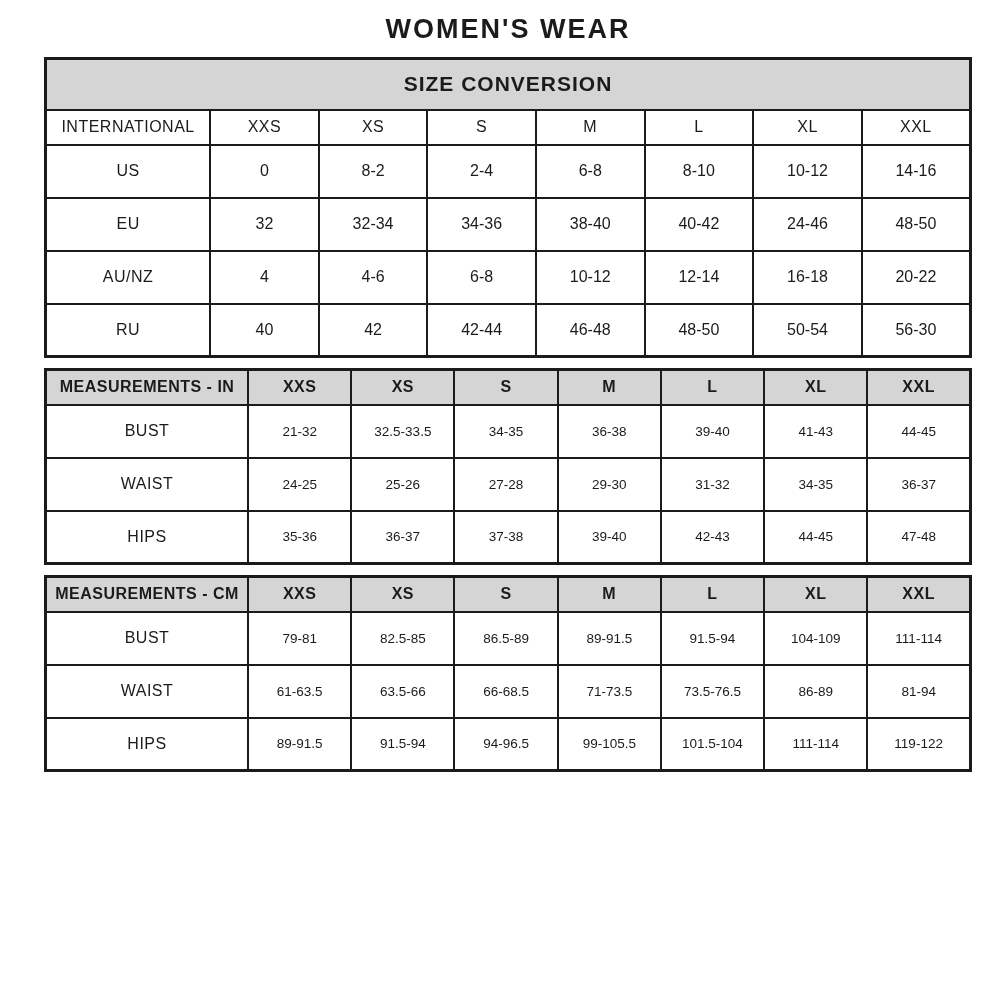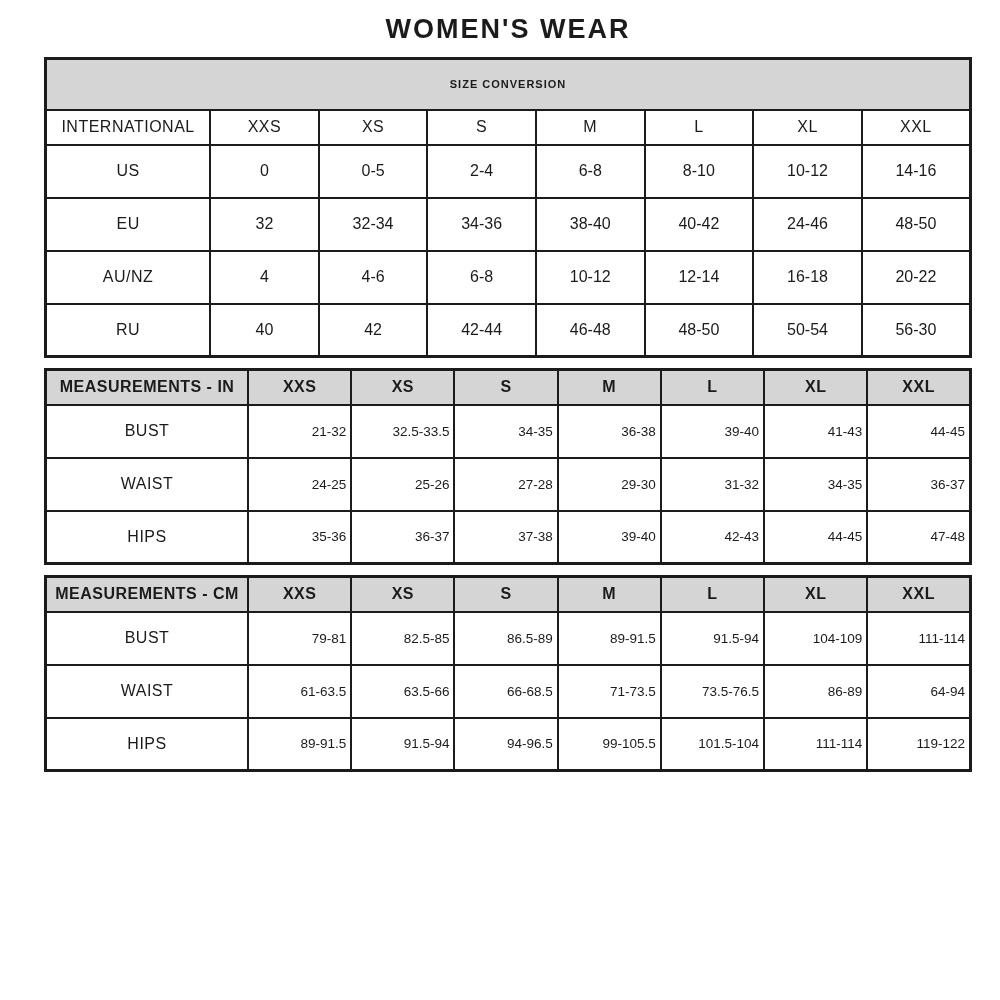--- a/index.html
+++ b/index.html
@@ -40,34 +40,34 @@
     vertical-align:middle;
     padding:2px 4px;
     overflow:hidden;
     white-space:nowrap;
   }
 
   
   td.banner{
     background:var(--header-bg);
     font-weight:700;
-    font-size:11px;
+    font-size:21px;
     letter-spacing:1px;
     height:51px;
   }
 
   
   td.colhead{ height:35px; font-size:16px; }
   .tbl-conversion td.colhead{ background:var(--bg); font-weight:400; letter-spacing:0.5px; }
   .tbl-measure td.colhead{ background:var(--header-bg); font-weight:700; letter-spacing:0.5px; }
 
   
   td.rowlabel{ height:53px; font-size:16px; letter-spacing:0.5px; }
   td.val{ height:53px; font-size:16px; }
-  .tbl-measure td.val{ font-size:13.5px;text-align:right; }
+  .tbl-measure td.val{ font-size:13.5px; }
 
   
   .tbl-conversion col.c-label{ width:17.8%; }
   .tbl-measure col.c-label{ width:21.9%; }
 </style>
 </head>
 <body>
 
 <div class="page">
 
@@ -88,21 +88,21 @@
           <td class="colhead">XS</td>
           <td class="colhead">S</td>
           <td class="colhead">M</td>
           <td class="colhead">L</td>
           <td class="colhead">XL</td>
           <td class="colhead">XXL</td>
         </tr>
         <tr>
           <td class="rowlabel">US</td>
           <td class="val">0</td>
-          <td class="val">0-5</td>
+          <td class="val">8-2</td>
           <td class="val">2-4</td>
           <td class="val">6-8</td>
           <td class="val">8-10</td>
           <td class="val">10-12</td>
           <td class="val">14-16</td>
         </tr>
         <tr>
           <td class="rowlabel">EU</td>
           <td class="val">32</td>
           <td class="val">32-34</td>
@@ -211,21 +211,21 @@
           <td class="val">111-114</td>
         </tr>
         <tr>
           <td class="rowlabel">WAIST</td>
           <td class="val">61-63.5</td>
           <td class="val">63.5-66</td>
           <td class="val">66-68.5</td>
           <td class="val">71-73.5</td>
           <td class="val">73.5-76.5</td>
           <td class="val">86-89</td>
-          <td class="val">64-94</td>
+          <td class="val">81-94</td>
         </tr>
         <tr>
           <td class="rowlabel">HIPS</td>
           <td class="val">89-91.5</td>
           <td class="val">91.5-94</td>
           <td class="val">94-96.5</td>
           <td class="val">99-105.5</td>
           <td class="val">101.5-104</td>
           <td class="val">111-114</td>
           <td class="val">119-122</td>

